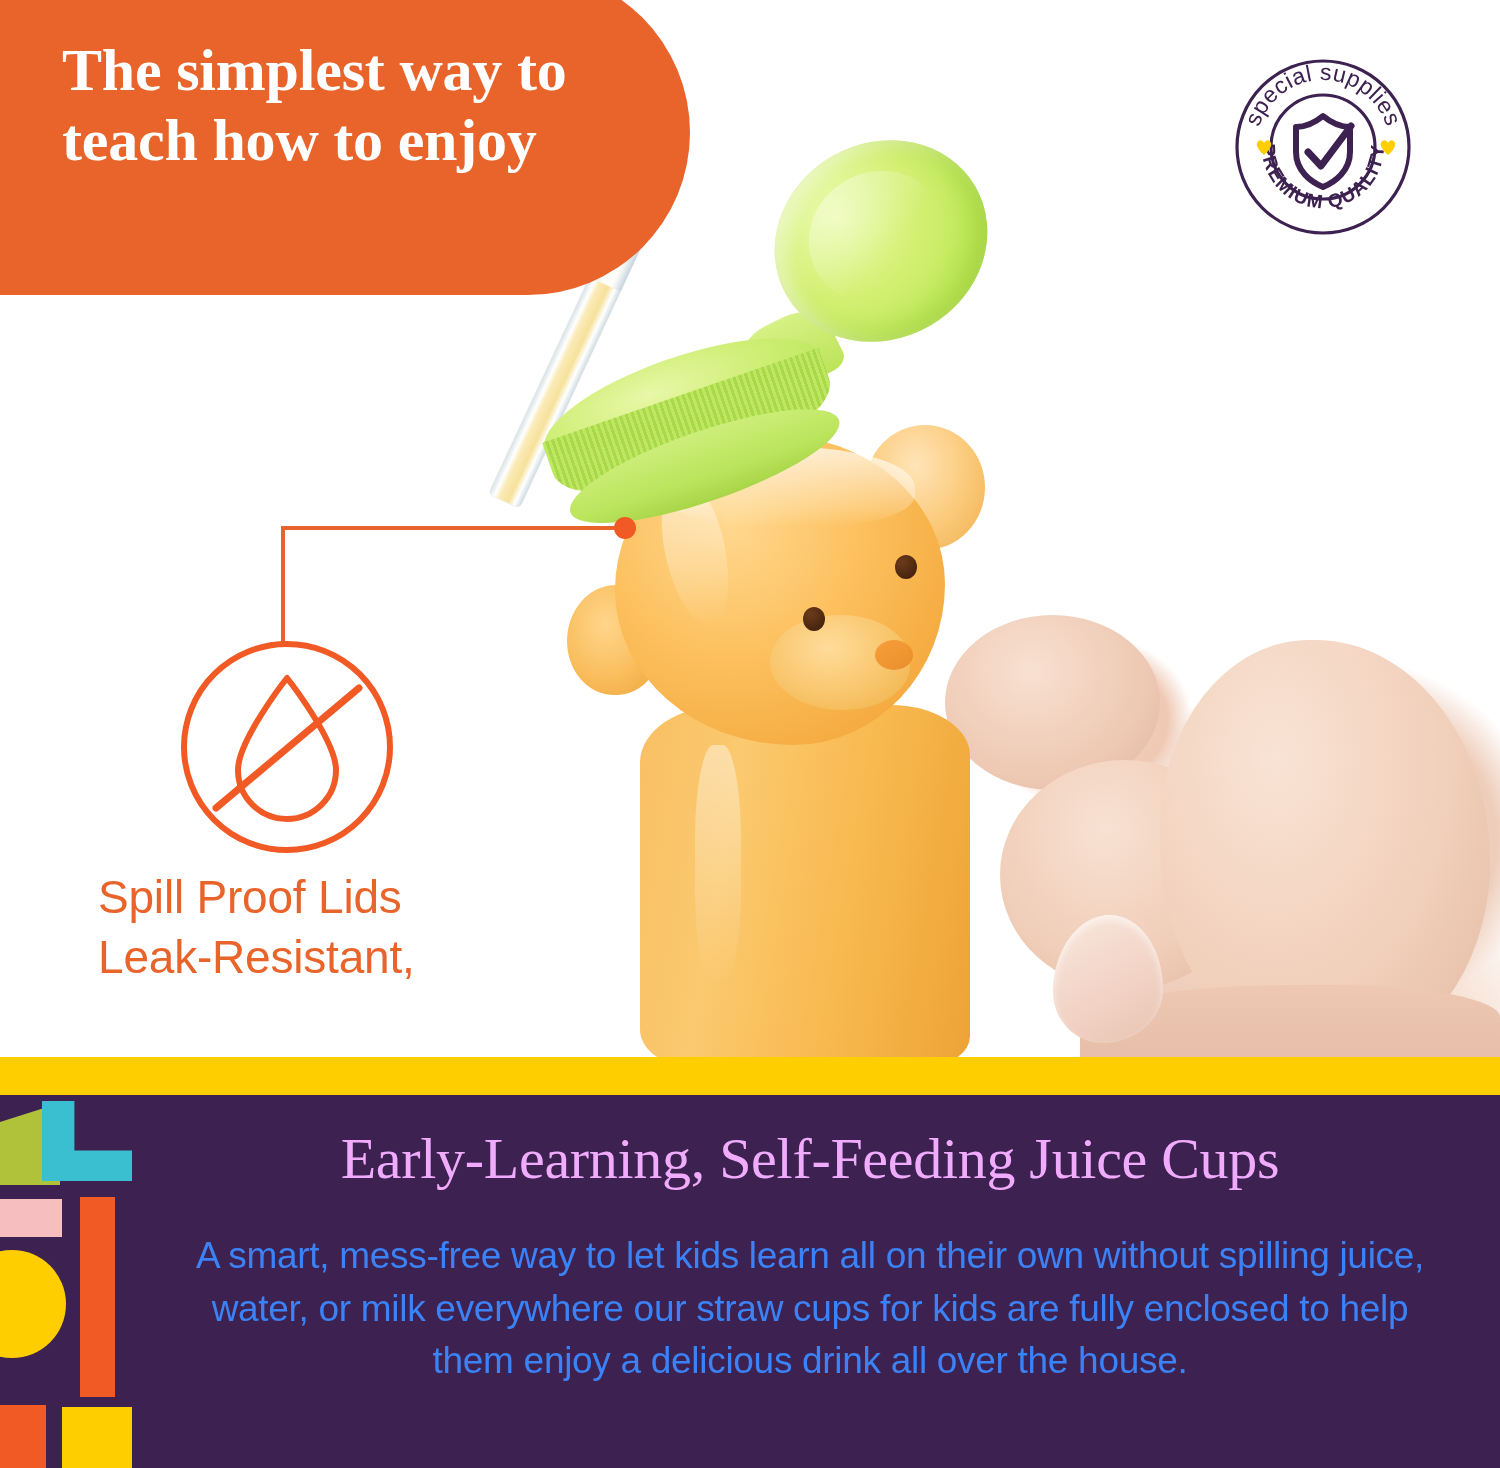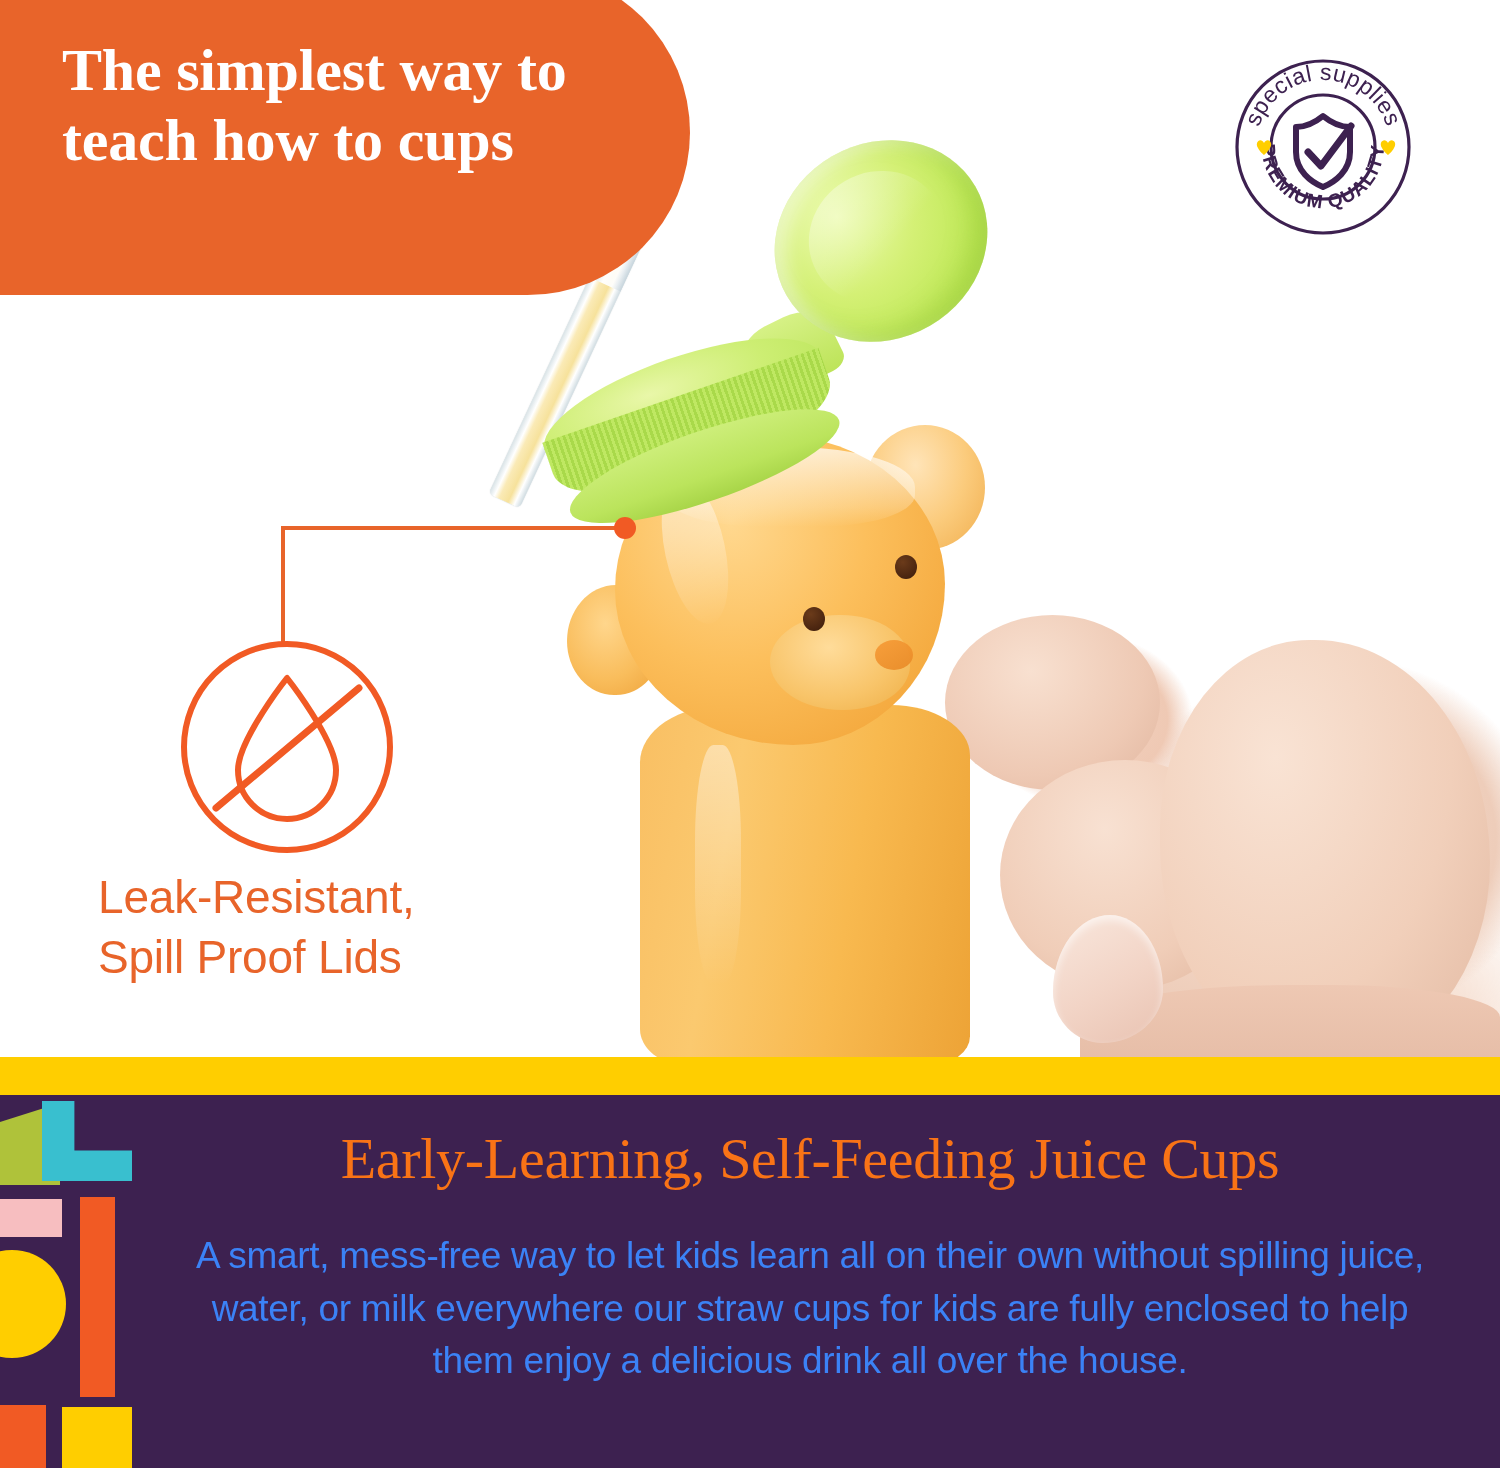--- a/index.html
+++ b/index.html
@@ -203,21 +203,21 @@
   .sh-teal{left:42px;top:6px;width:90px;height:80px;background:#39BFCF;
     clip-path:polygon(0 0,36% 0,36% 62%,100% 62%,100% 100%,0 100%);}
   .sh-pink{left:-26px;top:104px;width:88px;height:38px;background:#F7BEC0;}
   .sh-orangebar{left:80px;top:102px;width:35px;height:200px;background:#F15A24;}
   .sh-circle{left:-42px;top:155px;width:108px;height:108px;border-radius:50%;background:#FFCE00;}
   .sh-orange2{left:-30px;top:310px;width:76px;height:70px;background:#F15A24;}
   .sh-yellow2{left:62px;top:312px;width:70px;height:68px;background:#FFCE00;}
 
   .banner-title{
     position:absolute;left:0;top:34px;width:1500px;text-align:center;
-    color:#f97316;
+    color:#f0abfc;
     font-family:"Liberation Serif",serif;
     font-size:58px;line-height:1.02;font-weight:400;letter-spacing:-0.3px;
     padding-left:120px;box-sizing:border-box;
   }
   .banner-body{
     position:absolute;left:195px;top:135px;width:1230px;text-align:center;
     color:#3b82f6;
     font-family:"Liberation Sans",sans-serif;
     font-size:37px;line-height:1.42;font-weight:400;letter-spacing:-0.3px;
   }
@@ -273,28 +273,28 @@
 
   <div class="nodrip">
     <svg viewBox="0 0 222 222">
       <circle cx="111" cy="111" r="103" fill="none" stroke="#F15A24" stroke-width="6"></circle>
       <path d="M111 42 C111 42 62 104 62 134 a49 49 0 0 0 98 0 C160 104 111 42 111 42 Z" fill="none" stroke="#F15A24" stroke-width="6" stroke-linejoin="round"></path>
       <line x1="40" y1="172" x2="183" y2="52" stroke="#F15A24" stroke-width="7" stroke-linecap="round"></line>
     </svg>
   </div>
 
   <div class="callout-label">
+    <span>Spill Proof Lids</span>
     <span>Leak-Resistant,</span>
-    <span>Spill Proof Lids</span>
   </div>
 
   <div class="hero-badge"></div>
   <div class="hero-text">
     <span class="hero-line">The simplest way to</span>
-    <span class="hero-line">teach how to cups</span>
+    <span class="hero-line">teach how to enjoy</span>
   </div>
 
   <div class="seal">
     <svg viewBox="0 0 182 182">
       <defs>
         <path id="arcTop" d="M 24 91 A 67 67 0 0 1 158 91"></path>
         <path id="arcBot" d="M 30 91 A 61 61 0 0 0 152 91"></path>
       </defs>
       <circle cx="91" cy="91" r="88" fill="#ffffff"></circle>
       <circle cx="91" cy="91" r="86" fill="none" stroke="#3D2150" stroke-width="3.2"></circle>

